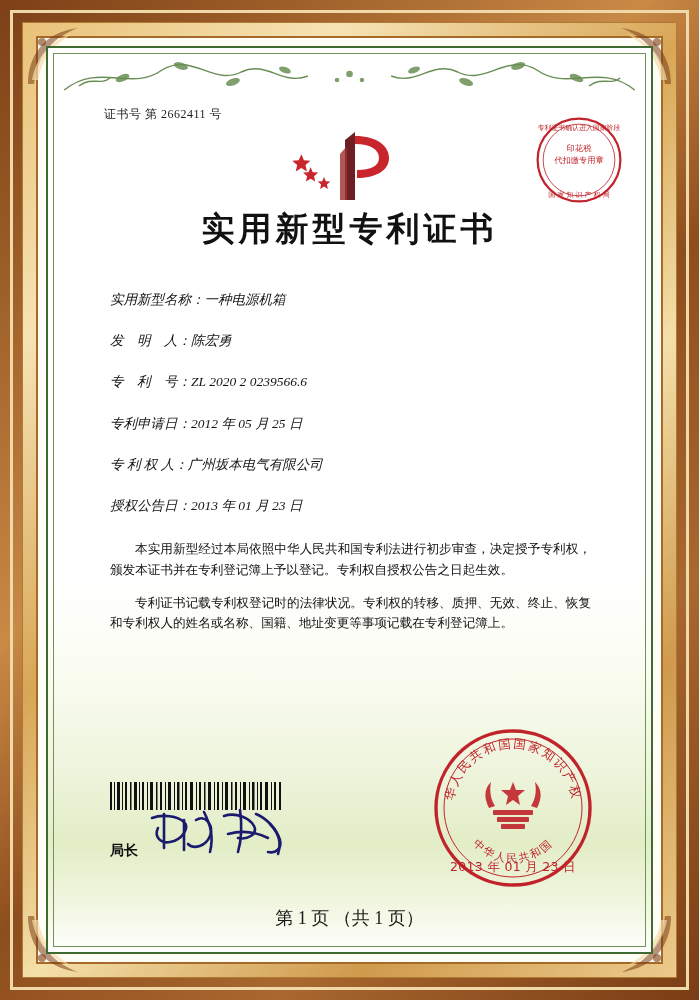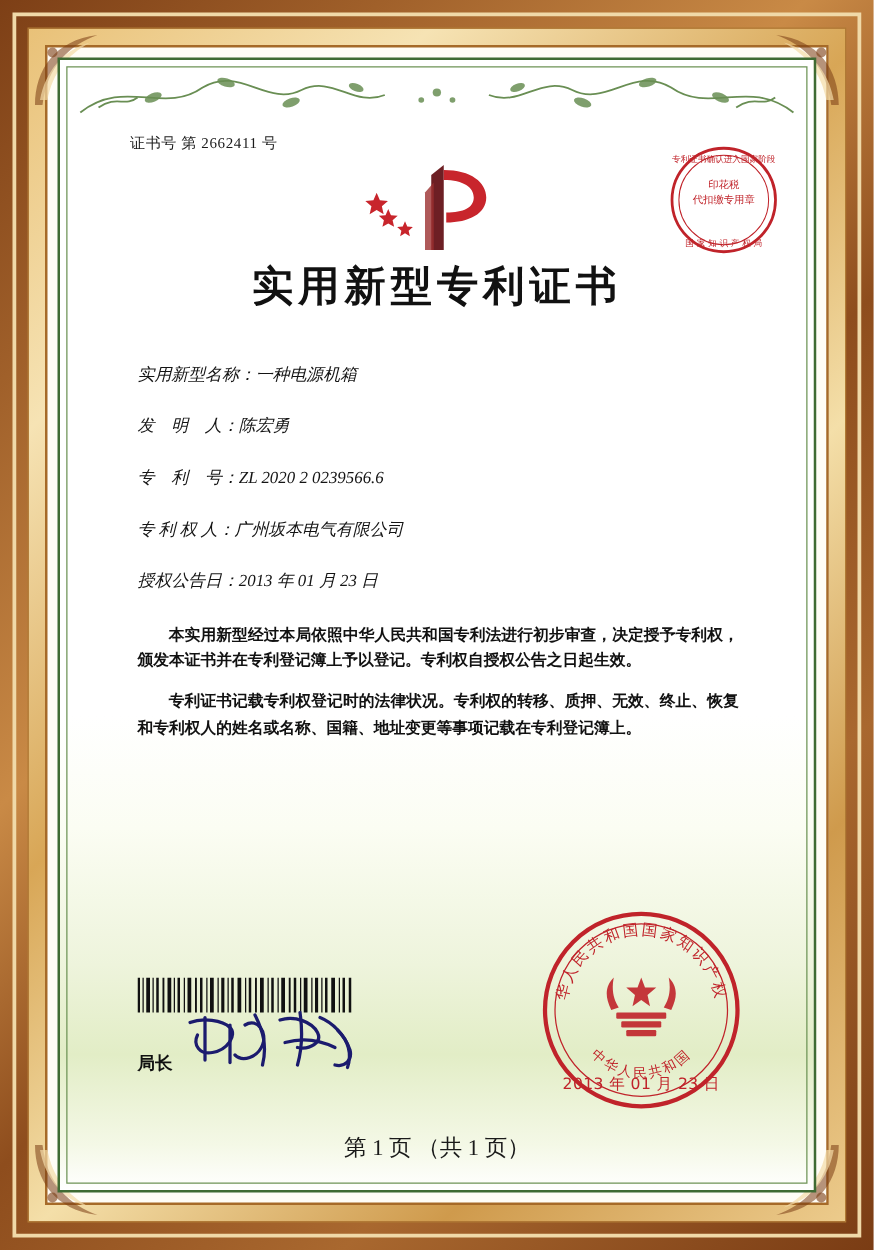--- a/index.html
+++ b/index.html
@@ -169,21 +169,21 @@
   .paragraphs {
     margin-top: 6px;
     padding: 0 14px 0 16px;
   }
   .para {
     font-size: 12.6px;
     line-height: 1.62;
     color: #111;
     text-align: justify;
     margin-bottom: 2px;
-    font-weight: bold;
+    font-weight: normal;
     font-family: "DejaVu Sans", "Liberation Sans", sans-serif;
     text-indent: 25px;
   }
 
   
   .barcode {
     position: absolute;
     left: 62px;
     bottom: 136px;
     width: 172px;
@@ -345,20 +345,24 @@
           <span class="field-label">实用新型名称：</span>
           <span class="field-value">一种电源机箱</span>
         </div>
         <div class="field-row">
           <span class="field-label">发　明　人：</span>
           <span class="field-value">陈宏勇</span>
         </div>
         <div class="field-row">
           <span class="field-label">专　利　号：</span>
           <span class="field-value">ZL 2020 2 0239566.6</span>
+        </div>
+        <div class="field-row">
+          <span class="field-label">专利申请日：</span>
+          <span class="field-value">2012 年 05 月 25 日</span>
         </div>
         <div class="field-row">
           <span class="field-label">专 利 权 人：</span>
           <span class="field-value">广州坂本电气有限公司</span>
         </div>
         <div class="field-row">
           <span class="field-label">授权公告日：</span>
           <span class="field-value">2013 年 01 月 23 日</span>
         </div>
       </div>

